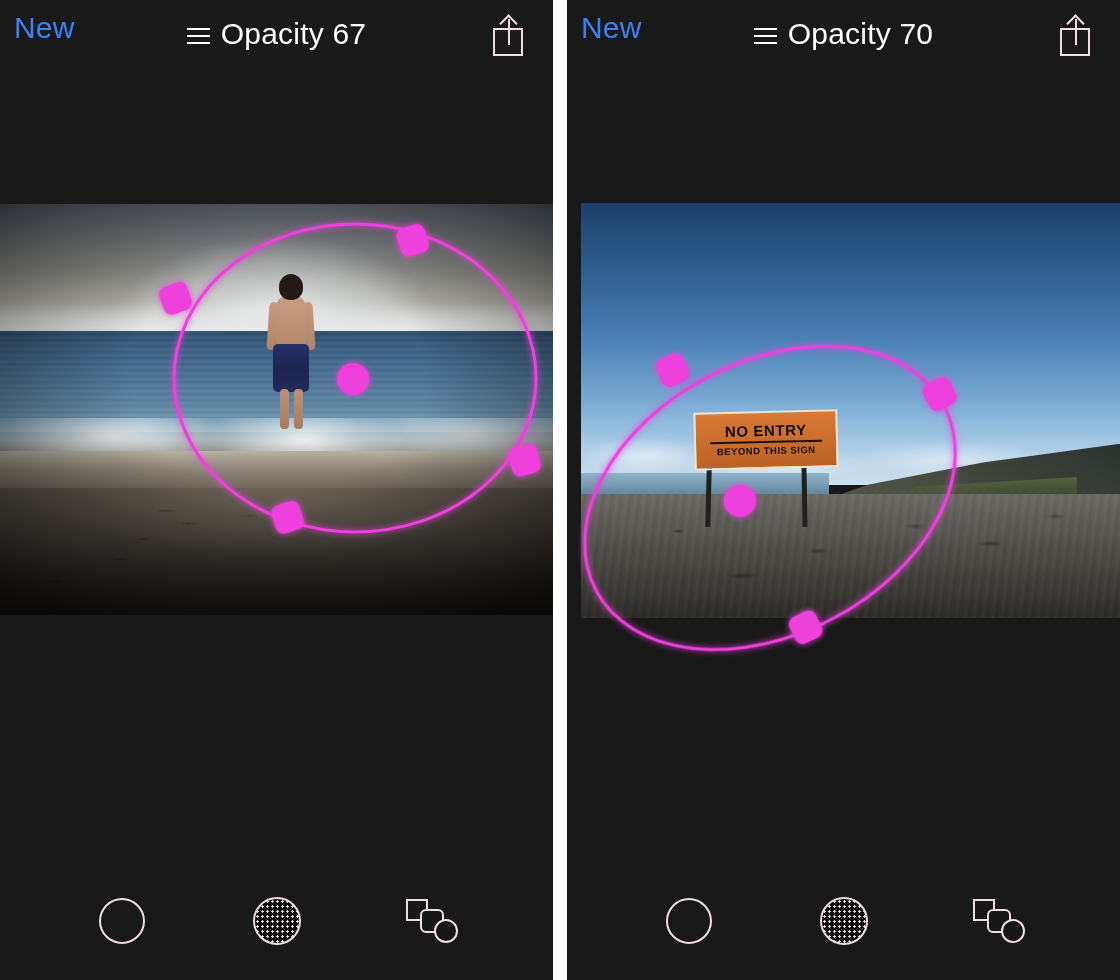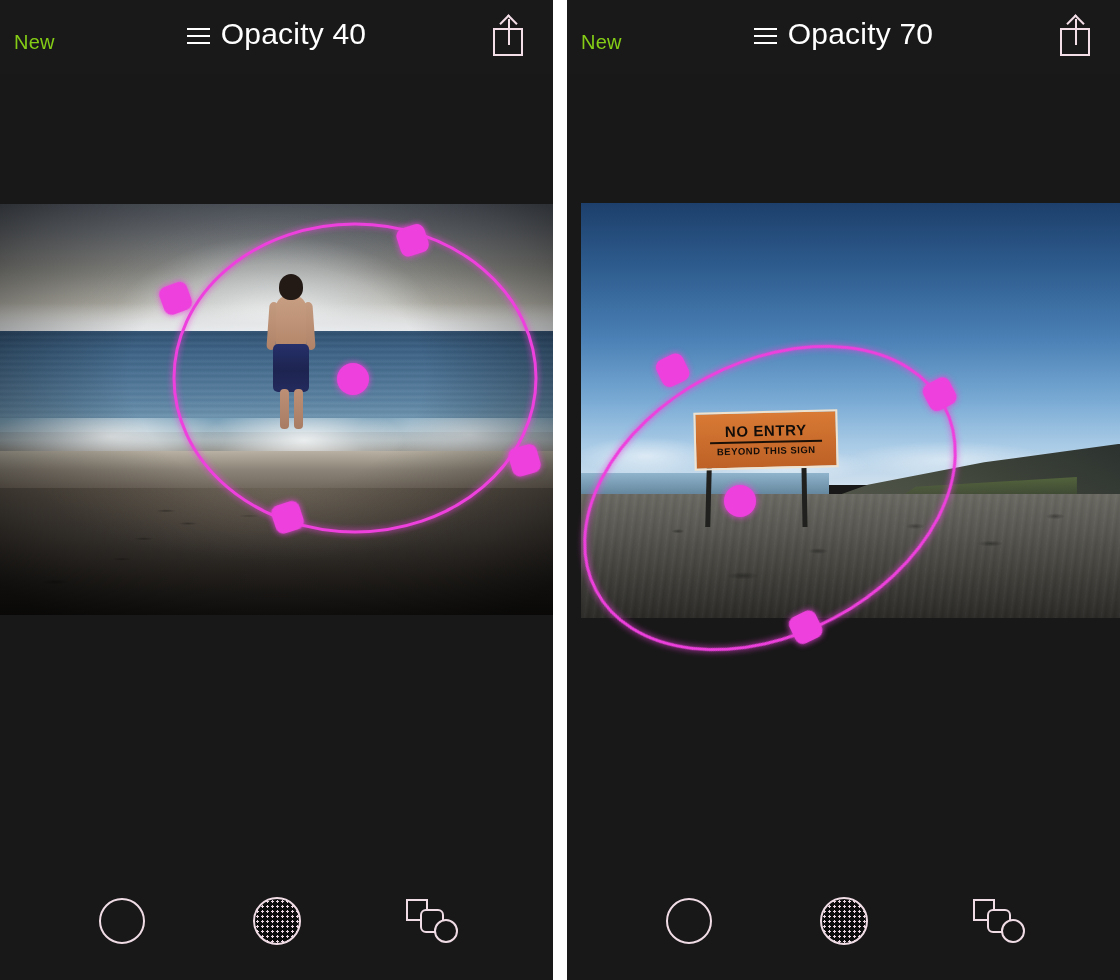--- a/index.html
+++ b/index.html
@@ -34,23 +34,23 @@
     position: absolute;
     top: 0; left: 0; right: 0;
     height: 74px;
     background: #191919;
     display: flex;
     align-items: center;
   }
   .new-btn {
     position: absolute;
     left: 14px;
-    top: 24px;
-    color: #84cc16;
-    font-size: 20px;
+    top: 10px;
+    color: #3b82f6;
+    font-size: 30px;
     letter-spacing: 0.2px;
     line-height: 36px;
   }
   .title-wrap {
     position: absolute;
     left: 0; right: 0;
     top: 16px;
     display: flex;
     justify-content: center;
     align-items: center;
@@ -306,21 +306,21 @@
 
     <div class="topbar">
       <div class="new-btn">New</div>
 
       <div class="title-wrap">
         <span class="hamburger">
             <i></i>
             <i></i>
             <i></i>
           </span>
-        <span class="title-text">Opacity 40</span>
+        <span class="title-text">Opacity 67</span>
       </div>
 
       <div class="share-btn">
         <span class="share-box"></span>
         <span class="share-stem"></span>
         <span class="share-head"></span>
       </div>
     </div>
 
     <div class="photo photo-left">

